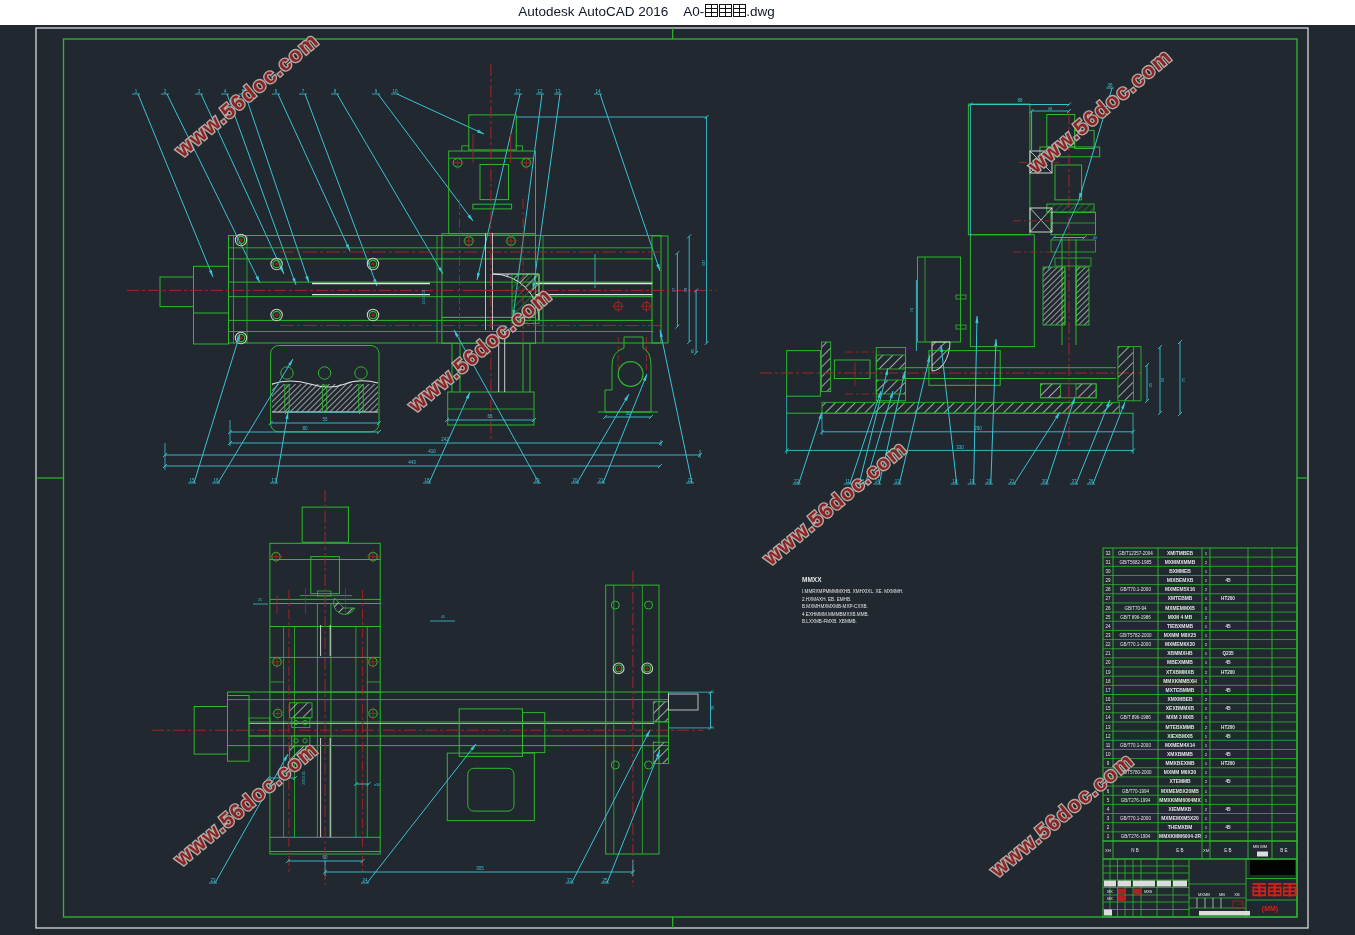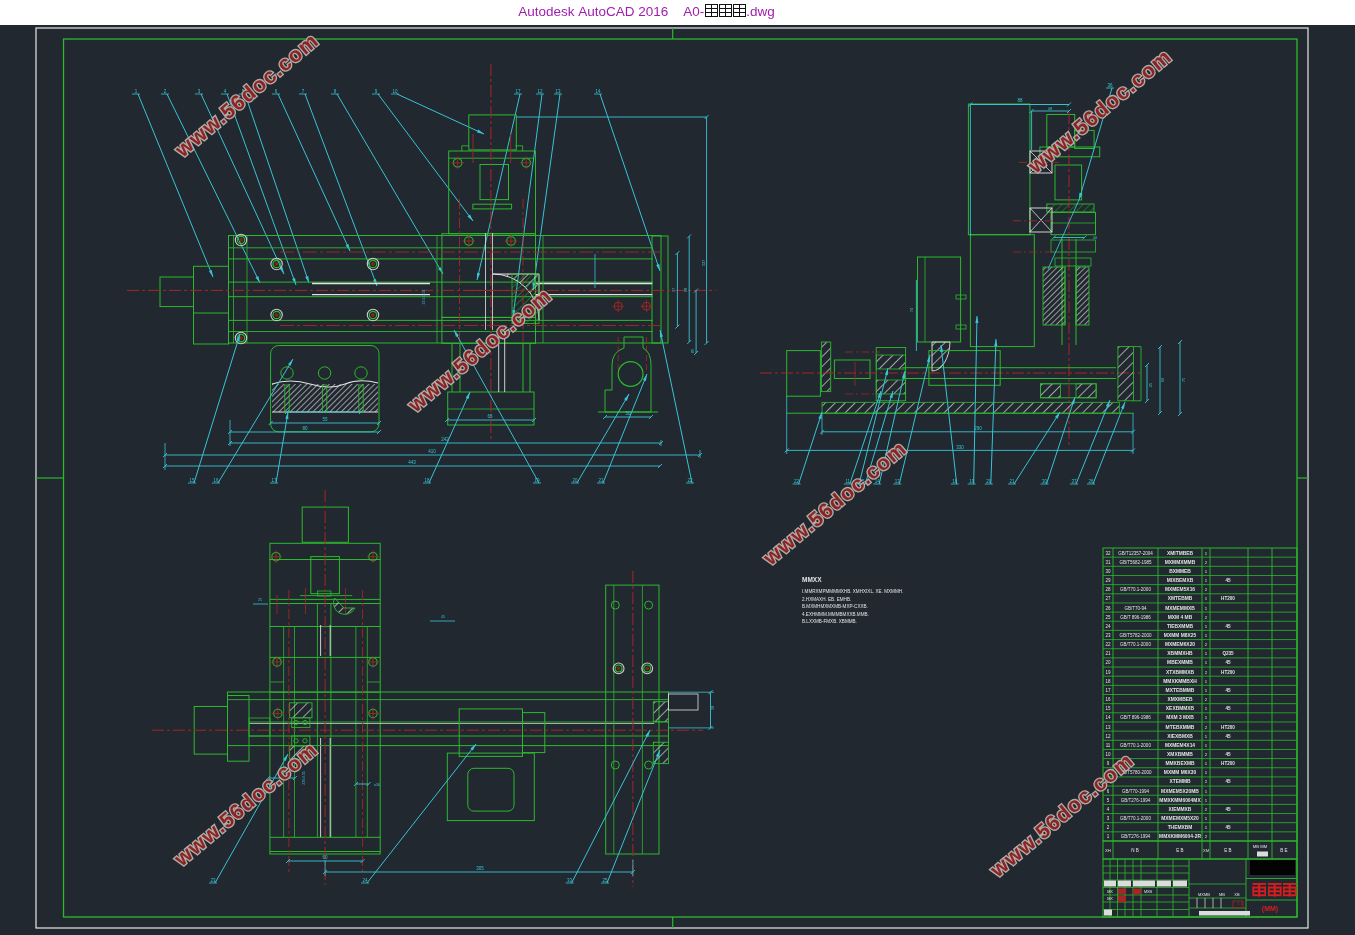--- a/index.html
+++ b/index.html
@@ -1,15 +1,15 @@
 <!DOCTYPE html>
 <html><head><meta charset="utf-8">
 <style>
 html,body{margin:0;padding:0;width:1355px;height:935px;overflow:hidden;background:#212830;}
-#bar{position:absolute;top:0;left:0;width:1355px;height:25px;background:#ffffff;color:#a21caf;
+#bar{position:absolute;top:0;left:0;width:1355px;height:25px;background:#ffffff;color:#0f172a;
  font-family:"Liberation Sans",sans-serif;font-size:13.5px;text-align:center;line-height:24px;text-indent:-62px;}
 svg{position:absolute;top:25px;left:0;}
 text{font-family:"Liberation Sans",sans-serif;}
 .gl{display:inline-block;width:11px;height:11px;border:1.2px solid #111;margin:0 0.5px;vertical-align:-1px;position:relative;}
 .gl:before{content:"";position:absolute;left:0;top:3px;width:100%;height:3px;border-top:1px solid #111;border-bottom:1px solid #111;}
 .gl:after{content:"";position:absolute;left:48%;top:0;width:1px;height:100%;background:#111;}
 </style></head>
 <body>
 <div id="bar">Autodesk&nbsp;AutoCAD&nbsp;2016&nbsp;&nbsp;&nbsp;&nbsp;A0-<span class="gl"></span><span class="gl"></span><span class="gl"></span>.dwg</div>
 <svg width="1355" height="910" viewBox="0 25 1355 910">

